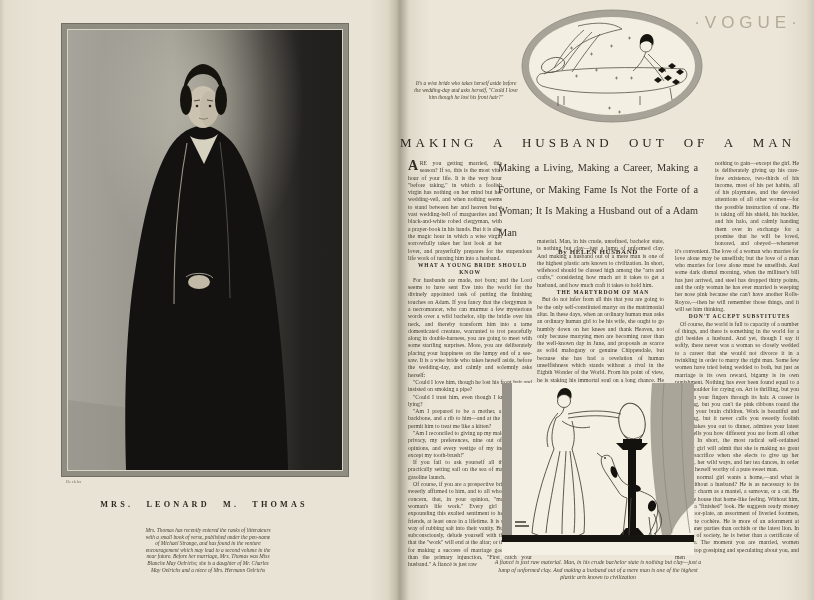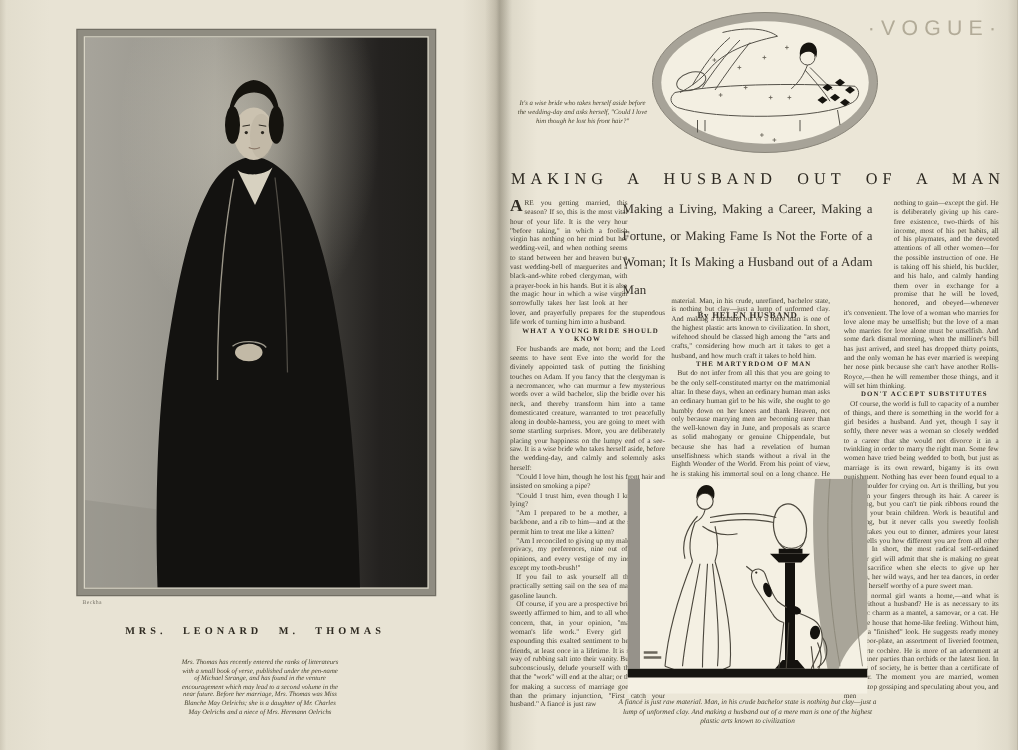--- a/index.html
+++ b/index.html
@@ -20,21 +20,21 @@
     font-size:8.2px;font-weight:bold;letter-spacing:3.2px;word-spacing:8px;color:#2e2a21;}
   .sitter-caption{position:absolute;left:143px;top:527px;width:130px;text-align:center;
     font-style:italic;font-size:5.4px;line-height:6.6px;color:#46422f;}
   
   .vogue-logo{position:absolute;left:292px;top:13px;width:120px;text-align:center;
     font-family:"Liberation Sans",sans-serif;font-size:17px;letter-spacing:5px;
     color:#b2ab98;font-weight:400;}
   .oval-illo{position:absolute;left:124px;top:8px;line-height:0;}
   .oval-caption{position:absolute;left:18px;top:80px;width:104px;text-align:center;
     font-style:italic;font-size:5.4px;line-height:6.8px;color:#46422f;}
-  .article-title{position:absolute;left:4px;top:135px;width:404px;text-align:right;
+  .article-title{position:absolute;left:4px;top:135px;width:404px;text-align:left;
     font-size:13px;letter-spacing:4px;word-spacing:9px;color:#2c2820;font-weight:500;}
   .subtitle-block{position:absolute;left:102px;top:157px;width:200px;}
   .subtitle{font-size:10.3px;line-height:21.5px;text-align:justify;text-align-last:justify;color:#35312a;}
   .byline{margin-top:5px;text-align:center;font-size:7px;font-weight:bold;letter-spacing:.6px;color:#35312a;}
   .col{position:absolute;text-align:justify;font-size:5.8px;line-height:7.3px;overflow:hidden;color:#403c30;}
   #col1{left:12px;top:160px;width:124px;height:436px;}
   #col2{left:141px;top:238px;width:127px;height:148px;}
   #col3{left:279px;top:160px;width:124px;height:436px;}
   .col p{margin:0;text-indent:5px;}
   .col p.noindent{text-indent:0;}

